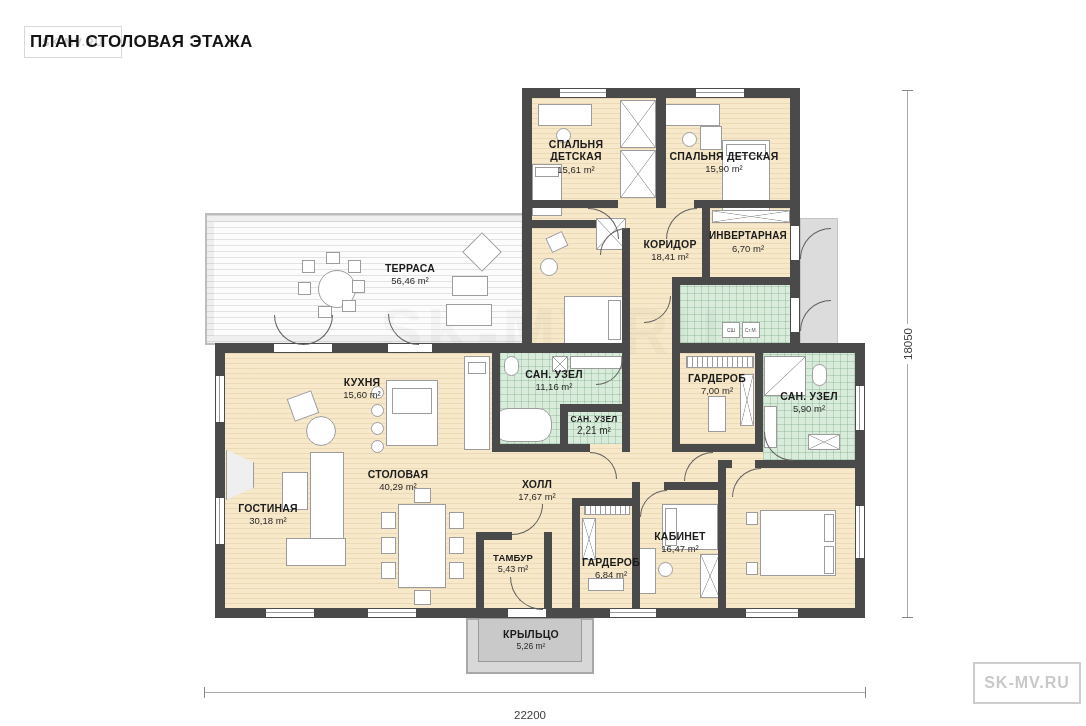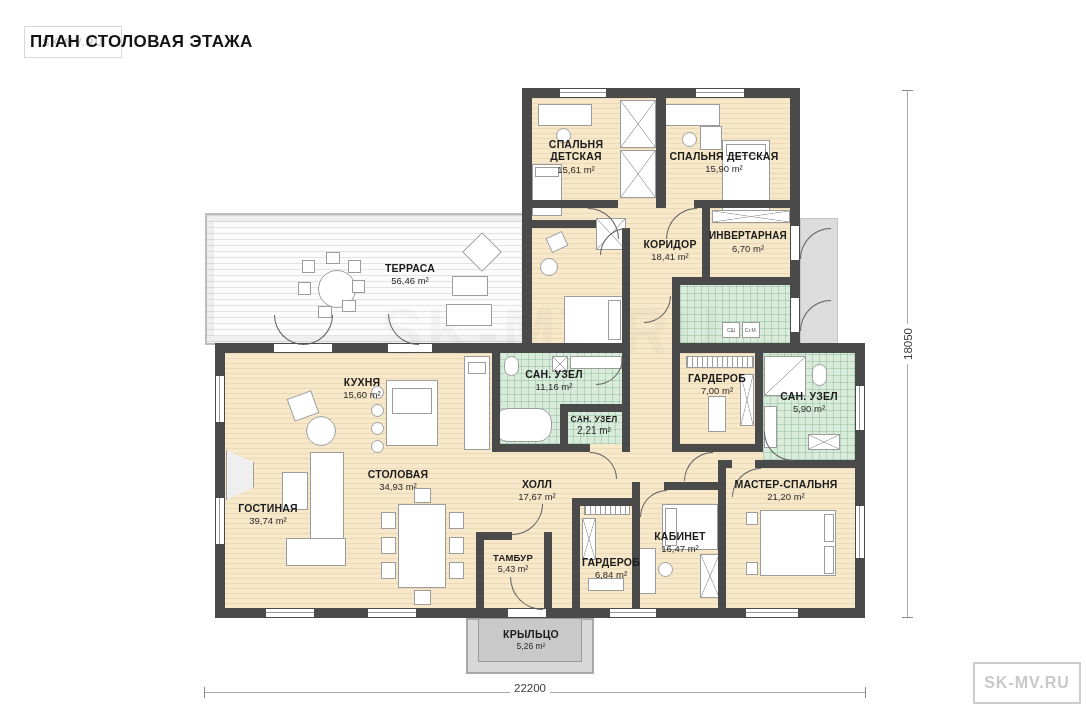--- a/index.html
+++ b/index.html
@@ -276,53 +276,49 @@
   <div class="rl" style="left:767px;top:390px;width:84px">
       <b>САН. УЗЕЛ</b>
       <span>5,90 m²</span>
     </div>
   <div class="rl" style="left:562px;top:414px;width:64px">
       <b style="font-size:8.5px">САН. УЗЕЛ</b>
       <span style="font-size:10px">2,21 m²</span>
     </div>
   <div class="rl" style="left:222px;top:502px;width:92px">
       <b>ГОСТИНАЯ</b>
-      <span>39,74 m²</span>
+      <span>30,18 m²</span>
     </div>
   <div class="rl" style="left:352px;top:468px;width:92px">
       <b>СТОЛОВАЯ</b>
-      <span>34,93 m²</span>
+      <span>40,29 m²</span>
     </div>
   <div class="rl" style="left:502px;top:478px;width:70px">
       <b>ХОЛЛ</b>
       <span>17,67 m²</span>
     </div>
-  <div class="rl" style="left:716px;top:478px;width:140px">
-      <b>МАСТЕР-СПАЛЬНЯ</b>
-      <span>21,20 m²</span>
-    </div>
   <div class="rl" style="left:638px;top:530px;width:84px">
       <b>КАБИНЕТ</b>
       <span>16,47 m²</span>
     </div>
   <div class="rl" style="left:482px;top:552px;width:62px">
       <b style="font-size:9.5px">ТАМБУР</b>
       <span style="font-size:9px">5,43 m²</span>
     </div>
   <div class="rl" style="left:568px;top:556px;width:86px">
       <b>ГАРДЕРОБ</b>
       <span>6,84 m²</span>
     </div>
   <div class="rl" style="left:494px;top:628px;width:74px">
       <b>КРЫЛЬЦО</b>
       <span style="font-size:8.5px">5,26 m²</span>
     </div>
 
   <i class="dl" style="left:205px;top:692px;width:660px;height:1px"></i>
   <i class="dt" style="left:204px;top:687px;width:1px;height:11px"></i>
   <i class="dt" style="left:865px;top:687px;width:1px;height:11px"></i>
-  <div class="dimtxt" style="left:510px;top:682px">22200</div>
+  <div class="dimtxt" style="left:510px;top:709px">22200</div>
   <i class="dl" style="left:907px;top:90px;width:1px;height:528px"></i>
   <i class="dt" style="left:902px;top:90px;width:11px;height:1px"></i>
   <i class="dt" style="left:902px;top:617px;width:11px;height:1px"></i>
   <div class="dimtxt dimv" style="left:888px;top:338px">18050</div>
 
 </div>
 
 </body></html>

